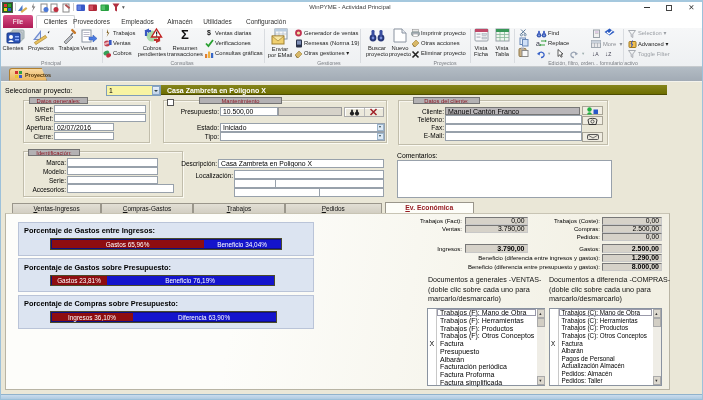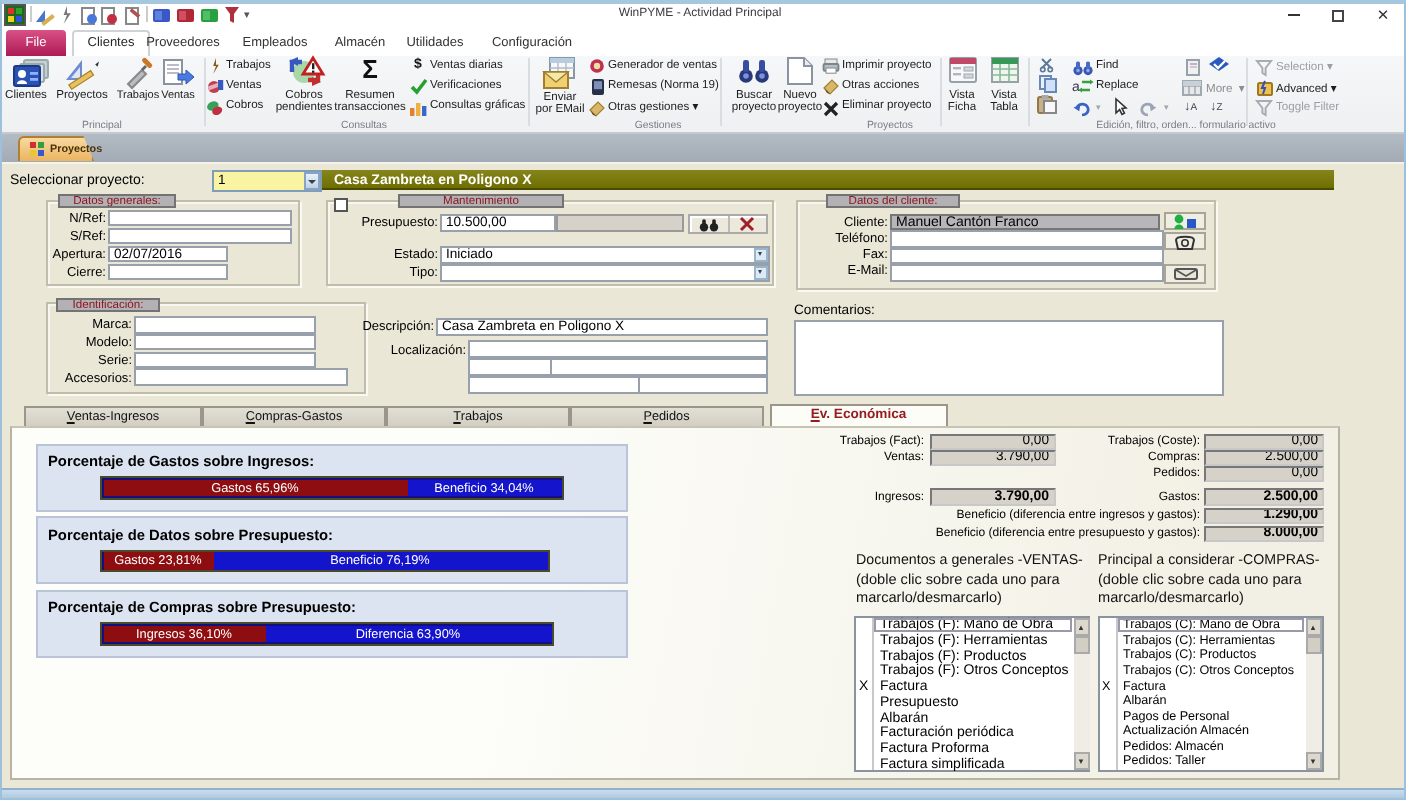--- a/index.html
+++ b/index.html
@@ -404,28 +404,28 @@
 <div class="inp" style="left:319px;top:187.5px;width:65px;height:9px"></div>
 <div class="t" style="left:397px;top:151.5px;font-size:6.8px;color:#000">Comentarios:</div>
 <div class="inp" style="left:397px;top:159.5px;width:215px;height:38px"></div>
 <div class="ab" style="left:5px;top:212.5px;width:665px;height:177px;background:linear-gradient(100deg,#fdfdfa 35%,#f2f0e4 90%);border:1px solid #b8b4a4;border-top:1px solid #c8c4b4"></div>
 <div class="tab5" style="left:12px;width:89px"><u>V</u>entas-Ingresos</div>
 <div class="tab5" style="left:101px;width:92px"><u>C</u>ompras-Gastos</div>
 <div class="tab5" style="left:193px;width:92px"><u>T</u>rabajos</div>
 <div class="tab5" style="left:285px;width:96.5px"><u>P</u>edidos</div>
 <div class="ab" style="left:384.5px;top:201.6px;width:89.5px;height:11.4px;background:#fdfdf8;border:1px solid #9a968b;border-bottom:none;font-size:6.8px;font-weight:bold;color:#961c22;text-align:center;line-height:10.8px;white-space:nowrap"><u>E</u>v. Económica</div>
 <div class="ab" style="left:18px;top:221.5px;width:296px;height:34px;background:#dce4f1;border:1px solid #bac4d8"></div>
-<div class="t" style="left:24px;top:226.0px;font-size:7.4px;font-weight:bold;color:#000">Porcentaje de Gastos sobre Ingresos:</div>
+<div class="t" style="left:24px;top:226.0px;font-size:7.4px;font-weight:bold;color:#000">Porcentaje de Gastos entre Ingresos:</div>
 <div class="ab" style="left:50px;top:238.0px;width:232px;height:11.5px;background:#101080;border:1.5px solid #4a4a2a"></div>
 <div class="ab" style="left:51.5px;top:239.5px;width:152px;height:8.5px;background:#8e0d10"></div>
 <div class="ab" style="left:203.5px;top:239.5px;width:77px;height:8.5px;background:#1414cc"></div>
 <div class="t c" style="left:51.5px;top:240.7px;width:152px;font-size:6.4px;color:#fff">Gastos 65,96%</div>
 <div class="t c" style="left:203.5px;top:240.7px;width:77px;font-size:6.4px;color:#fff">Beneficio 34,04%</div>
 <div class="ab" style="left:18px;top:258px;width:296px;height:34px;background:#dce4f1;border:1px solid #bac4d8"></div>
-<div class="t" style="left:24px;top:262.5px;font-size:7.4px;font-weight:bold;color:#000">Porcentaje de Datos sobre Presupuesto:</div>
+<div class="t" style="left:24px;top:262.5px;font-size:7.4px;font-weight:bold;color:#000">Porcentaje de Gastos sobre Presupuesto:</div>
 <div class="ab" style="left:50px;top:274.5px;width:225px;height:11.5px;background:#101080;border:1.5px solid #4a4a2a"></div>
 <div class="ab" style="left:51.5px;top:276px;width:55px;height:8.5px;background:#8e0d10"></div>
 <div class="ab" style="left:106.5px;top:276px;width:167px;height:8.5px;background:#1414cc"></div>
 <div class="t c" style="left:51.5px;top:277.2px;width:55px;font-size:6.4px;color:#fff">Gastos 23,81%</div>
 <div class="t c" style="left:106.5px;top:277.2px;width:167px;font-size:6.4px;color:#fff">Beneficio 76,19%</div>
 <div class="ab" style="left:18px;top:294.5px;width:296px;height:34px;background:#dce4f1;border:1px solid #bac4d8"></div>
 <div class="t" style="left:24px;top:299.0px;font-size:7.4px;font-weight:bold;color:#000">Porcentaje de Compras sobre Presupuesto:</div>
 <div class="ab" style="left:50px;top:311.0px;width:227px;height:11.5px;background:#101080;border:1.5px solid #4a4a2a"></div>
 <div class="ab" style="left:51.5px;top:312.5px;width:81px;height:8.5px;background:#8e0d10"></div>
 <div class="ab" style="left:132.5px;top:312.5px;width:143px;height:8.5px;background:#1414cc"></div>
@@ -443,21 +443,21 @@
 <div class="ro" style="left:601.5px;top:225px;width:60.5px;height:8px;font-size:6.8px;line-height:6px;padding-right:2px">2.500,00</div>
 <div class="nlb" style="left:430px;top:234.4px;width:170px">Pedidos:</div>
 <div class="ro" style="left:601.5px;top:233.2px;width:60.5px;height:8px;font-size:6.8px;line-height:6px;padding-right:2px">0,00</div>
 <div class="nlb" style="left:430px;top:245.5px;width:170px">Gastos:</div>
 <div class="ro" style="left:601.5px;top:243.8px;width:60.5px;height:9.5px;font-weight:bold;font-size:7px;line-height:7.5px;padding-right:2px">2.500,00</div>
 <div class="nlb" style="left:430px;top:255.2px;width:170px">Beneficio (diferencia entre ingresos y gastos):</div>
 <div class="ro" style="left:601.5px;top:254px;width:60.5px;height:8px;font-weight:bold;font-size:7px;line-height:6px;padding-right:2px">1.290,00</div>
 <div class="nlb" style="left:430px;top:264px;width:170px">Beneficio (diferencia entre presupuesto y gastos):</div>
 <div class="ro" style="left:601.5px;top:262.8px;width:60.5px;height:8px;font-weight:bold;font-size:7px;line-height:6px;padding-right:2px">8.000,00</div>
 <div class="t" style="left:428px;top:276px;font-size:7.1px;color:#111">Documentos a generales -VENTAS-</div>
-<div class="t" style="left:549px;top:276px;font-size:7.1px;color:#111">Principal a considerar -COMPRAS-</div>
+<div class="t" style="left:549px;top:276px;font-size:7.1px;color:#111">Documentos a diferencia -COMPRAS-</div>
 <div class="t" style="left:428px;top:284.8px;font-size:7.3px;color:#111">(doble clic sobre cada uno para</div>
 <div class="t" style="left:549px;top:284.8px;font-size:7.3px;color:#111">(doble clic sobre cada uno para</div>
 <div class="t" style="left:428px;top:293.6px;font-size:7.3px;color:#111">marcarlo/desmarcarlo)</div>
 <div class="t" style="left:549px;top:293.6px;font-size:7.3px;color:#111">marcarlo/desmarcarlo)</div>
 <div class="ab" style="left:427px;top:307.5px;width:118px;height:78px;background:#fff;border:1px solid #8a93a0"></div>
 <div class="ab" style="left:436px;top:308.5px;width:1px;height:76px;background:#c8c8c8"></div>
 <div class="t" style="left:440px;top:309.3px;font-size:7px;color:#000">Trabajos (F): Mano de Obra</div>
 <div class="t" style="left:440px;top:317.0px;font-size:7px;color:#000">Trabajos (F): Herramientas</div>
 <div class="t" style="left:440px;top:324.7px;font-size:7px;color:#000">Trabajos (F): Productos</div>
 <div class="t" style="left:440px;top:332.40000000000003px;font-size:7px;color:#000">Trabajos (F): Otros Conceptos</div>

